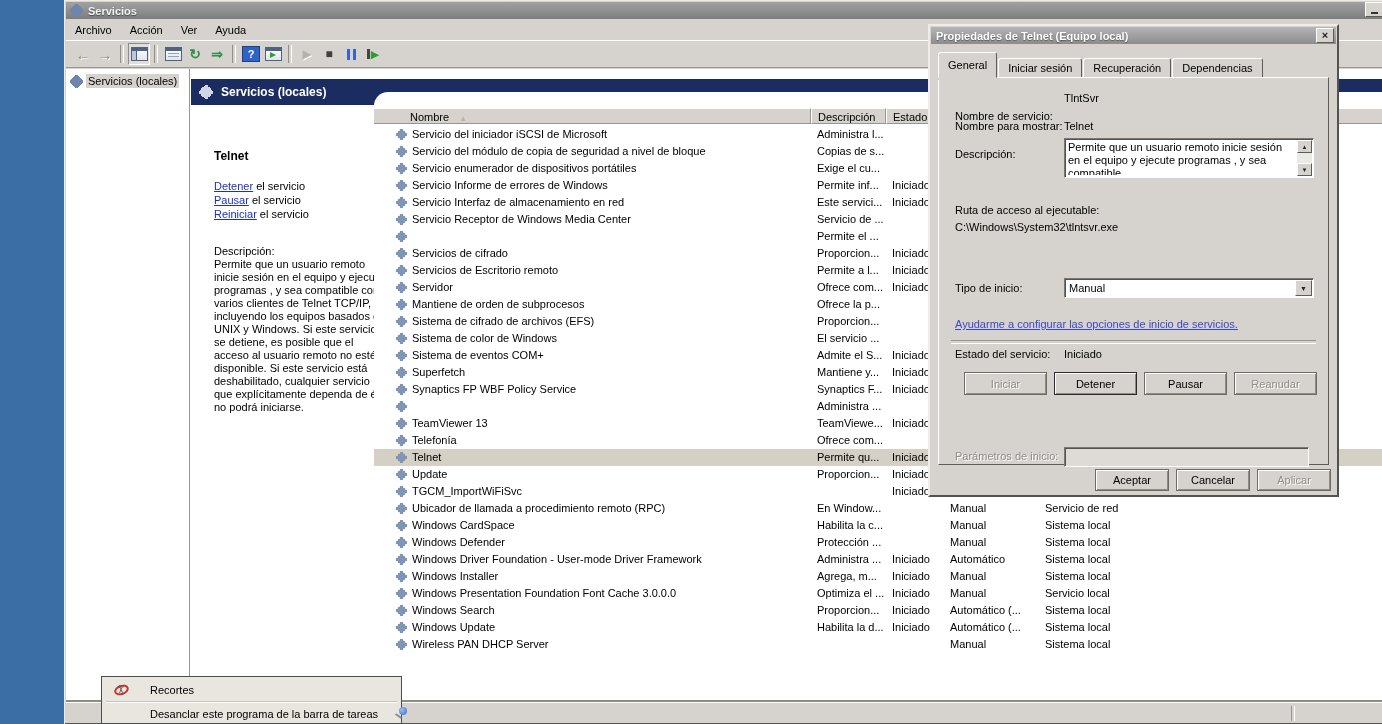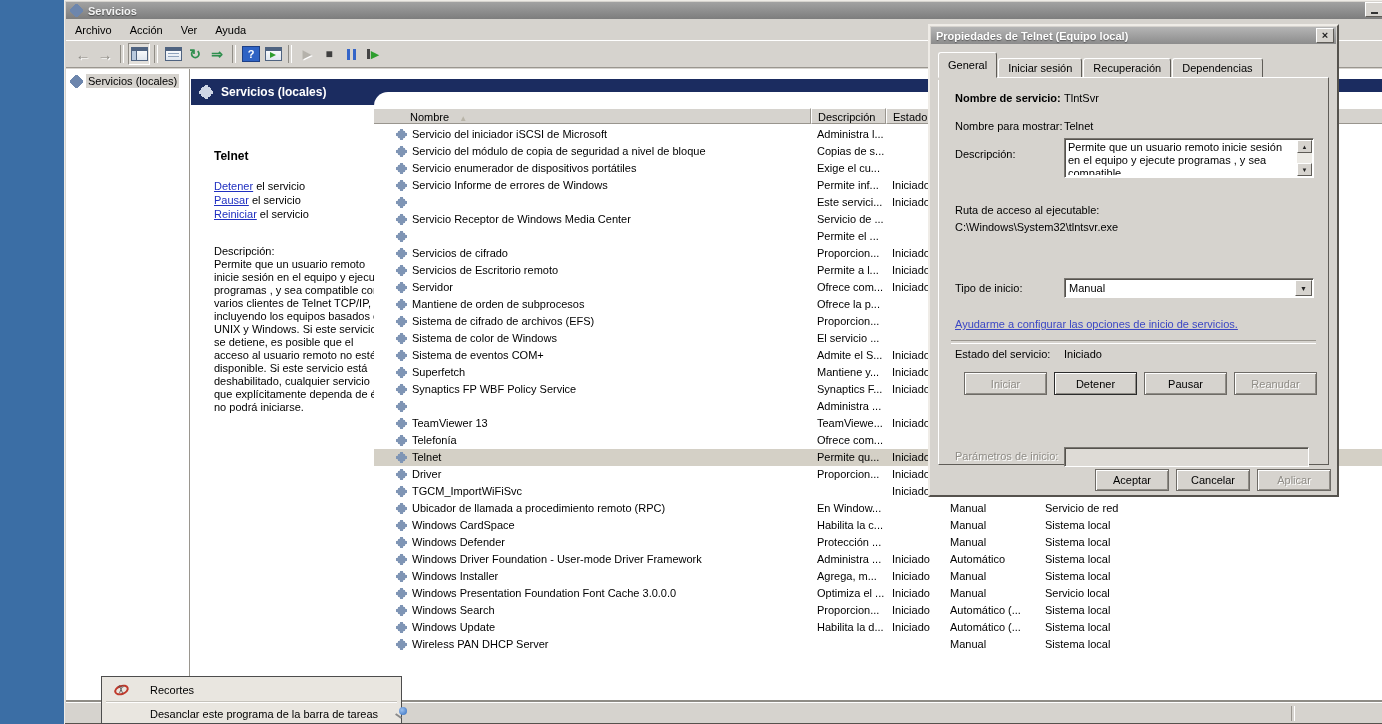--- a/index.html
+++ b/index.html
@@ -323,20 +323,21 @@
     <span class="gear gear11"></span>
     <span class="c-name">Servicio Informe de errores de Windows</span>
     <span class="c-desc">Permite inf...</span>
     <span class="c-estado">Iniciado</span>
     <span class="c-tipo"></span>
     <span class="c-sesion"></span>
   </div>
 
   <div class="svc-row">
     <span class="gear gear11"></span>
+    <span class="c-name">Servicio Interfaz de almacenamiento en red</span>
     <span class="c-desc">Este servici...</span>
     <span class="c-estado">Iniciado</span>
     <span class="c-tipo"></span>
     <span class="c-sesion"></span>
   </div>
 
 
   <div class="svc-row">
     <span class="gear gear11"></span>
     <span class="c-name">Servicio Receptor de Windows Media Center</span>
@@ -465,21 +466,21 @@
     <span class="gear gear11"></span>
     <span class="c-name">Telnet</span>
     <span class="c-desc">Permite qu...</span>
     <span class="c-estado">Iniciado</span>
     <span class="c-tipo"></span>
     <span class="c-sesion"></span>
   </div>
 
   <div class="svc-row">
     <span class="gear gear11"></span>
-    <span class="c-name">Driver</span>
+    <span class="c-name">Update</span>
     <span class="c-desc">Proporcion...</span>
     <span class="c-estado">Iniciado</span>
     <span class="c-tipo"></span>
     <span class="c-sesion"></span>
   </div>
 
   <div class="svc-row">
     <span class="gear gear11"></span>
     <span class="c-name">TGCM_ImportWiFiSvc</span>
     <span class="c-desc"></span>
@@ -599,21 +600,21 @@
       </div>
 
     <div class="tabs">
       <div class="tab active">General</div>
       <div class="tab">Iniciar sesión</div>
       <div class="tab">Recuperación</div>
       <div class="tab">Dependencias</div>
     </div>
 
     <div class="tabpage">
-      <span class="fld-label" style="top:14px;font-weight:bold;">Nombre de servicio:</span>
+      <span class="fld-label" style="top:32px;">Nombre de servicio:</span>
       <span class="fld-value" style="top:14px;">TlntSvr</span>
 
       <span class="fld-label" style="top:42px;">Nombre para mostrar:</span>
       <span class="fld-value" style="top:42px;">Telnet</span>
 
       <span class="fld-label" style="top:70px;">Descripción:</span>
       <div class="desc-box sunken">
         <div class="desc-text">Permite que un usuario remoto inicie sesión en el equipo y ejecute programas , y sea compatible</div>
         <div class="mini-sb">
           <div class="mini-btn mini-up">

